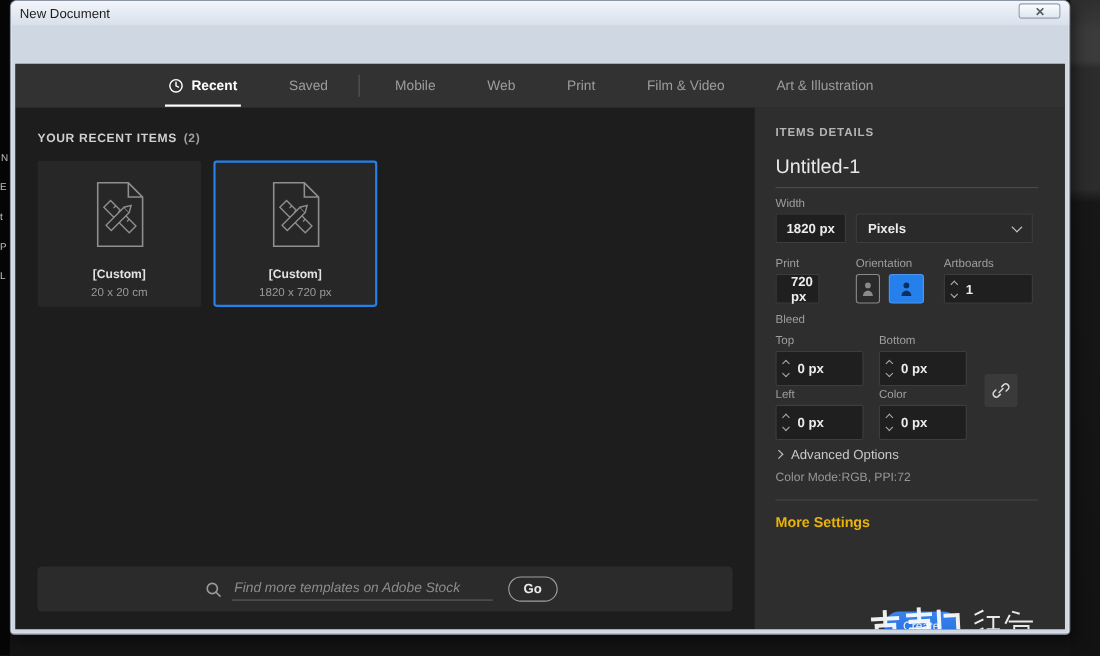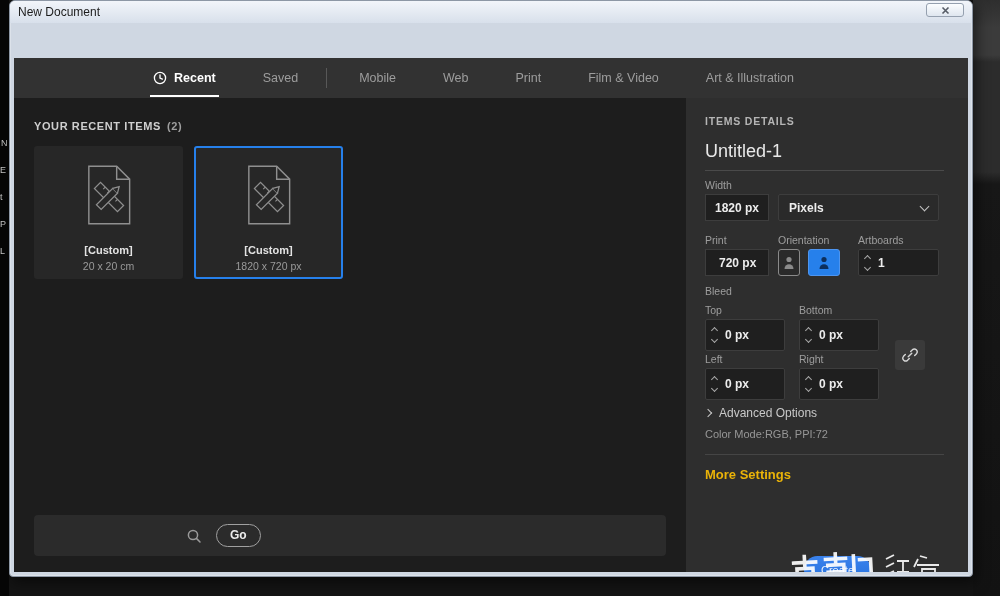--- a/index.html
+++ b/index.html
@@ -215,20 +215,21 @@
               <div class="card-name">[Custom]</div>
               <div class="card-dims">1820 x 720 px</div>
             </div>
           </div>
 
           <div class="searchbar">
             <svg width="16" height="16" viewBox="0 0 16 16">
               <circle cx="7" cy="7" r="4.6" stroke="#9a9a9a" stroke-width="1.5" fill="none"></circle>
               <path d="M10.4 10.4 L14 14" stroke="#9a9a9a" stroke-width="1.5" stroke-linecap="round"></path>
             </svg>
+            <input class="search-input" type="text" placeholder="Find more templates on Adobe Stock" style="">
             <button class="go-btn">Go</button>
           </div>
         </div>
 
         <div class="panel">
           <div class="pd-heading">ITEMS DETAILS</div>
           <div class="doc-name">Untitled-1</div>
           <div class="name-divider"></div>
 
           <div class="flabel" style="left:19px; top:81px;">Width</div>
@@ -237,21 +238,21 @@
           </div>
           <div class="dropdown" style="left:92px; top:96px; width:161px;">
             <span>Pixels</span>
             <i class="dd-chev"></i>
           </div>
 
           <div class="flabel" style="left:19px; top:136px;">Print</div>
           <div class="flabel" style="left:92px; top:136px;">Orientation</div>
           <div class="flabel" style="left:172px; top:136px;">Artboards</div>
 
-          <div class="text-field" style="left:19px; top:151px; width:64px;padding-left:13px;">
+          <div class="text-field" style="left:19px; top:151px; width:40px;padding-left:13px;">
             <span>720 px</span>
           </div>
           <div class="orient-icon orient-portrait" style="left:92px; top:151px;">
             <svg width="12" height="16" viewBox="0 0 12 16">
               <circle cx="6" cy="4.5" r="2.6" fill="#8a8a8a"></circle>
               <path d="M1.5 14 a4.5 4.8 0 0 1 9 0 Z" fill="#8a8a8a"></path>
             </svg>
           </div>
           <div class="orient-icon orient-landscape" style="left:122px; top:151px;">
             <svg width="12" height="16" viewBox="0 0 12 16">
@@ -290,21 +291,21 @@
             <svg width="16" height="16" viewBox="0 0 18 18">
               <g stroke="#d6d6d6" stroke-width="1.6" fill="none" stroke-linecap="round">
                 <path d="M7 11 L11 7"></path>
                 <path d="M8.2 13 l-2 2 a3.2 3.2 0 0 1 -4.5 -4.5 l2 -2"></path>
                 <path d="M9.8 5 l2 -2 a3.2 3.2 0 0 1 4.5 4.5 l-2 2"></path>
               </g>
             </svg>
           </div>
 
           <div class="flabel" style="left:19px; top:255px;">Left</div>
-          <div class="flabel" style="left:113px; top:255px;">Right</div>
+          <div class="flabel" style="left:113px; top:255px;">Color</div>
           <div class="num-field" style="left:19px; top:270px; width:80px;">
             <span class="stepper">
               <i class="chev up"></i>
               <i class="chev down"></i>
             </span>
             <span>0 px</span>
           </div>
           <div class="num-field" style="left:113px; top:270px; width:80px;">
             <span class="stepper">
               <i class="chev up"></i>

